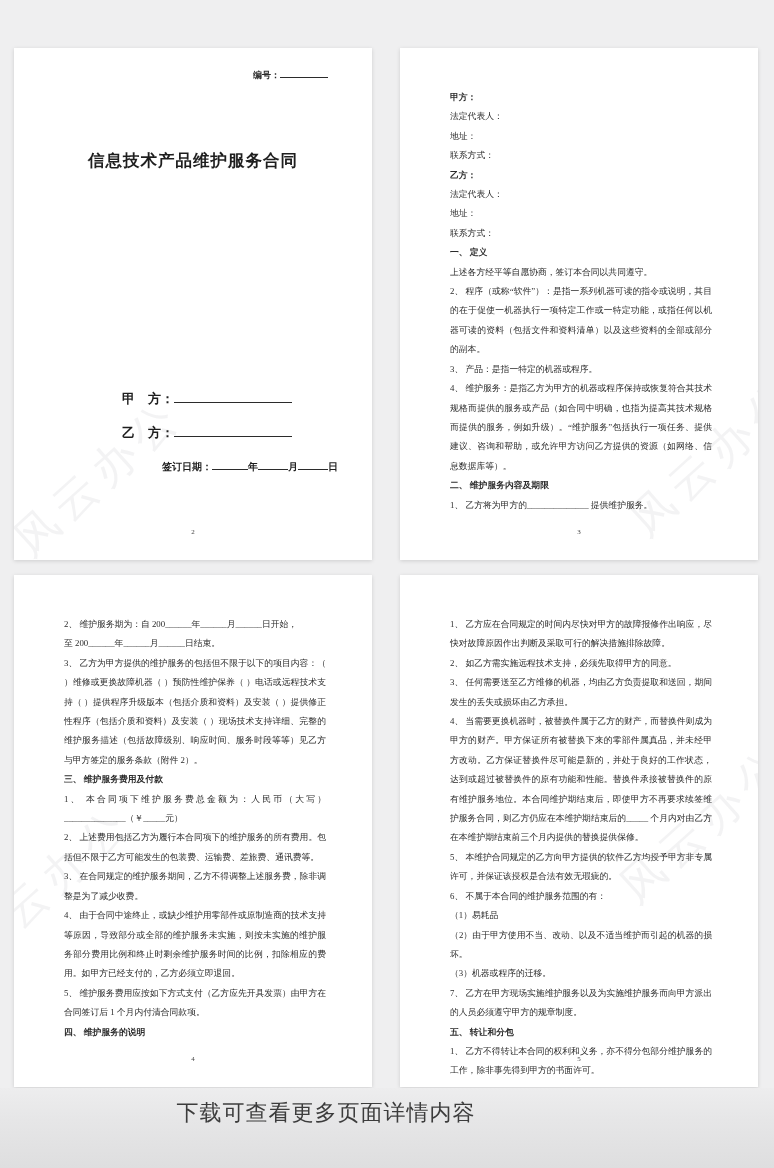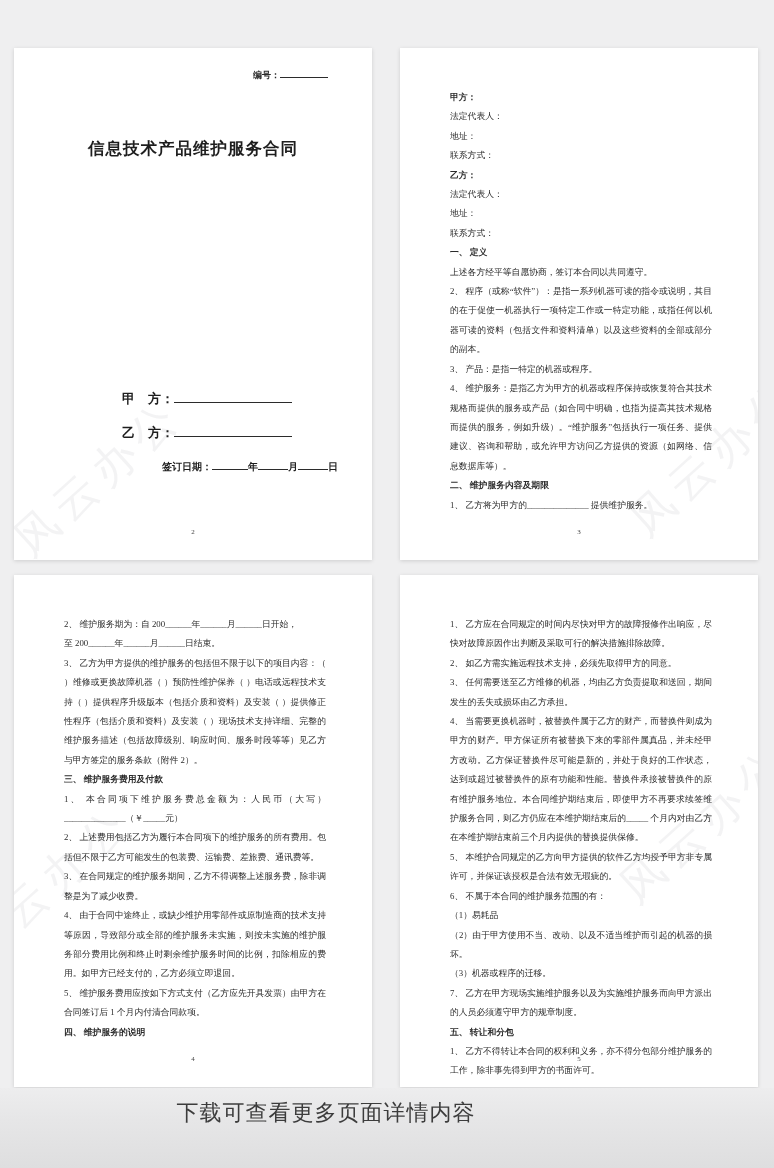--- a/index.html
+++ b/index.html
@@ -37,21 +37,21 @@
     font-size:7px;color:#444;
     font-family:"Liberation Serif","DejaVu Serif",serif;
   }
   
   .cover-number{
     position:absolute;top:18px;right:44px;font-size:9px;font-weight:bold;
     font-family:"Liberation Serif","DejaVu Serif",serif;
     text-align:right;
   }
   .cover-title{
-    position:absolute;top:90px;left:0;width:100%;text-align:center;
+    position:absolute;top:102px;left:0;width:100%;text-align:center;
     font-size:16.5px;font-weight:bold;letter-spacing:1px;color:#1e1e1e;
     font-family:"Liberation Serif","DejaVu Serif",serif;
   }
   .cover-row{
     position:absolute;left:108px;font-size:13px;font-weight:bold;color:#1e1e1e;
     font-family:"Liberation Serif","DejaVu Serif",serif;white-space:nowrap;
   }
   .cover-party-a{top:342px;}
   .cover-party-b{top:376px;}
   .cover-date{top:410px;font-size:10px;margin-left:40px;}

